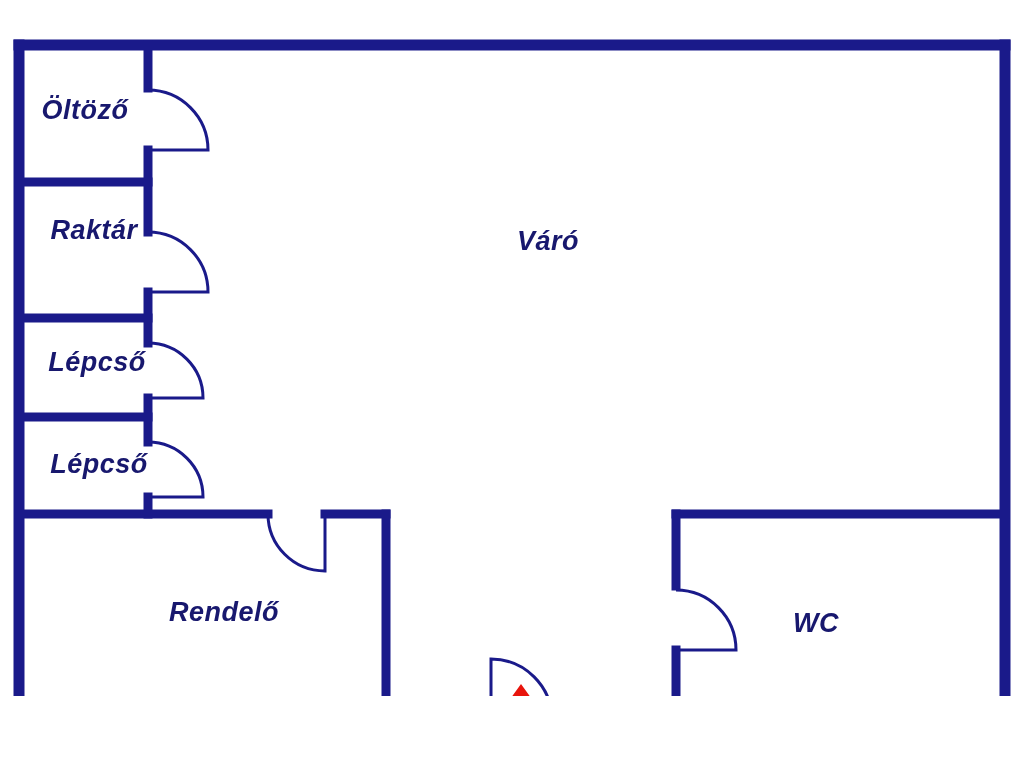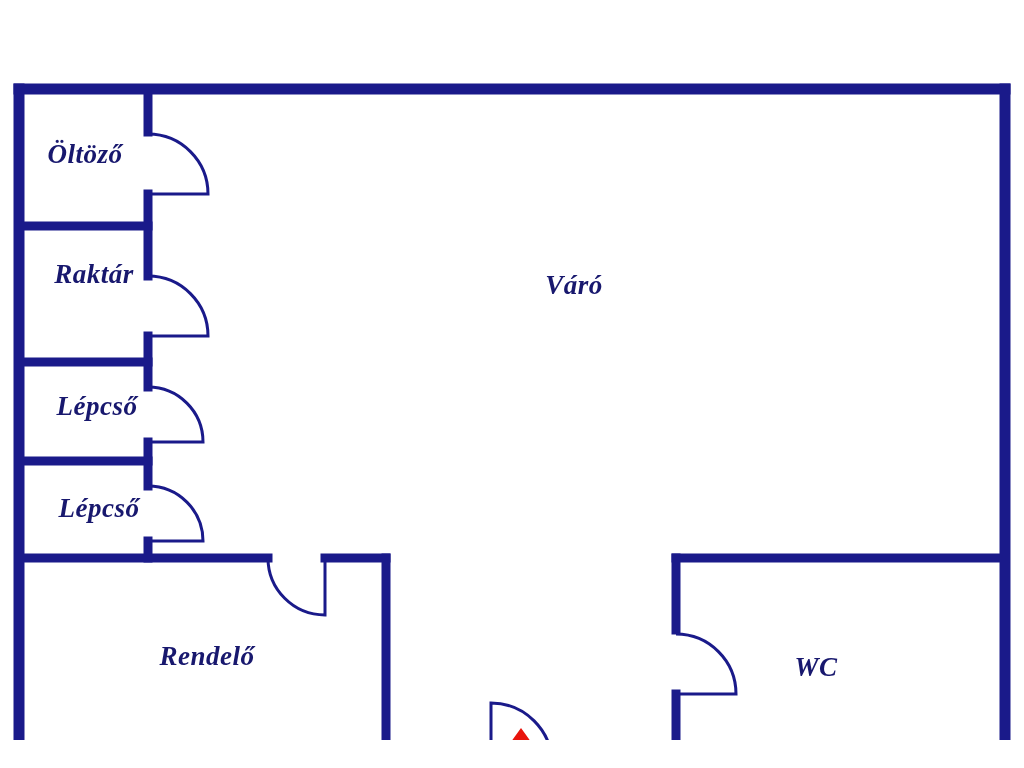--- a/index.html
+++ b/index.html
@@ -6,22 +6,21 @@
     margin: 0;
     padding: 0;
     background: #ffffff;
   }
   .plan-container {
     position: relative;
     width: 1024px;
     height: 696px;
     background: #ffffff;
     overflow: hidden;
-    font-family: Liberation Serif, serif;
-    margin-top: 44px;
+    font-family: Liberation Sans, sans-serif;
   }
   .plan-svg {
     position: absolute;
     left: 0;
     top: 0;
   }
   .room-label {
     position: absolute;
     transform: translate(-50%, -50%);
     font-weight: bold;
@@ -80,17 +79,17 @@
       <path d="M491 720 L491 659 A61 61 0 0 1 552 720"></path>
     </g>
 
     <polygon points="521,684 534,702 526,702 526,717 516,717 516,702 508,702" fill="#e8140c"></polygon>
   </svg>
 
   <div class="room-label" style="left:85px;  top:110px;">Öltöző</div>
   <div class="room-label" style="left:94px;  top:230px;">Raktár</div>
   <div class="room-label" style="left:97px;  top:362px;">Lépcső</div>
   <div class="room-label" style="left:99px;  top:464px;">Lépcső</div>
-  <div class="room-label" style="left:574px; top:241px;">Váró</div>
-  <div class="room-label" style="left:207px; top:612px;">Rendelő</div>
+  <div class="room-label" style="left:548px; top:241px;">Váró</div>
+  <div class="room-label" style="left:224px; top:612px;">Rendelő</div>
   <div class="room-label" style="left:816px; top:623px;">WC</div>
 
 </div>
 
 </body></html>

